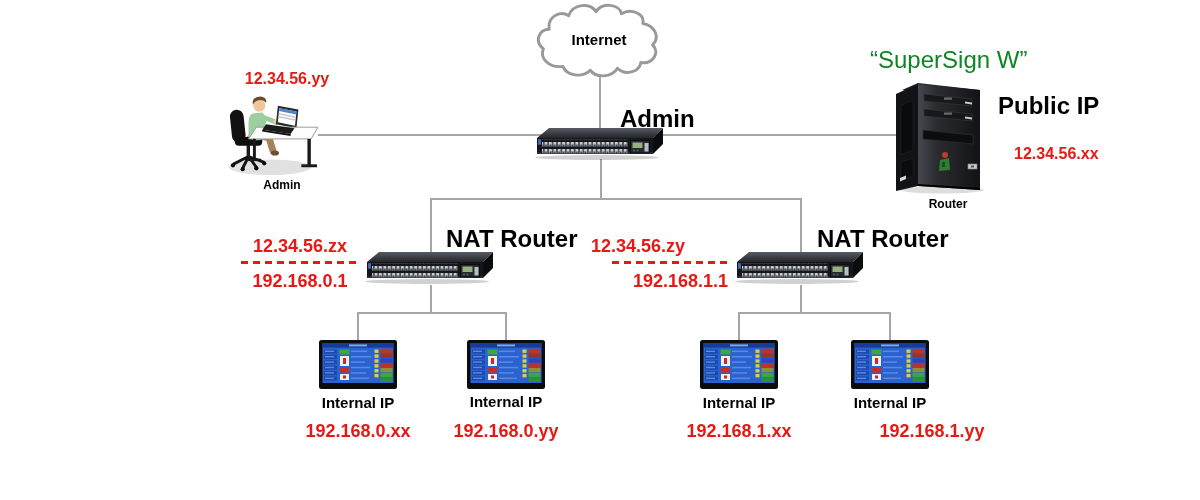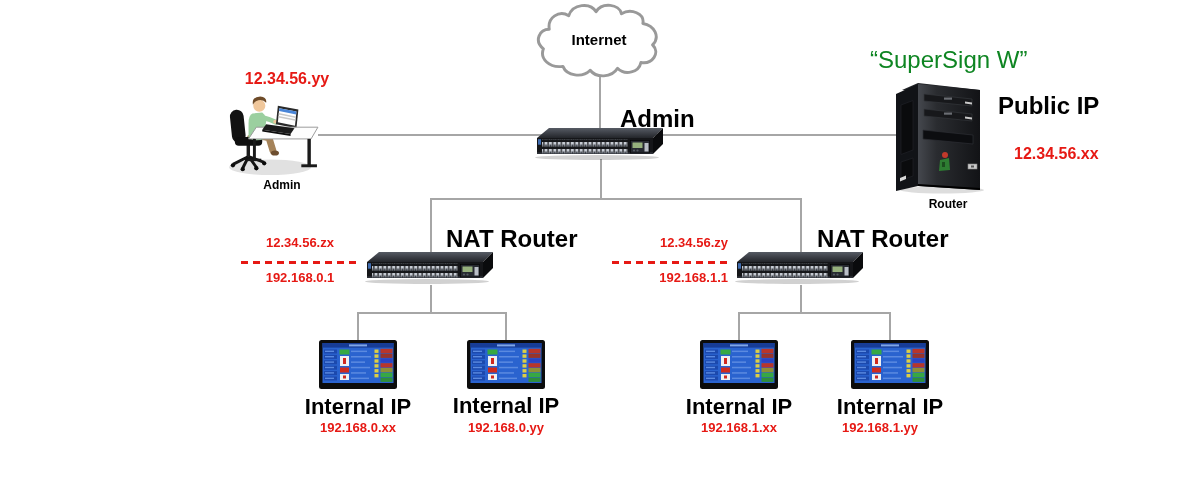--- a/index.html
+++ b/index.html
@@ -5,22 +5,22 @@
   html,body { margin:0; padding:0; background:#fff; }
   .canvas {
     position:relative; width:1200px; height:500px; background:#ffffff;
     overflow:hidden; font-family:"Liberation Sans", sans-serif;
   }
   .wires { position:absolute; left:0; top:0; width:1200px; height:500px; }
   .wires path { fill:none; stroke:var(--line-gray,#a6a6a6); stroke-width:2; }
   .dev { position:absolute; }
   .txt { position:absolute; white-space:nowrap; color:var(--label-black,#000); line-height:1.15; }
   .b   { font-weight:bold; }
-  .f18 { font-size:24px; } .f17 { font-size:22px; } .f16 { font-size:16px; }
-  .f15 { font-size:13px; } .f13 { font-size:12px; } .f11 { font-size:15px; }
+  .f18 { font-size:24px; } .f17 { font-size:15px; } .f16 { font-size:16px; }
+  .f15 { font-size:18px; } .f13 { font-size:12px; } .f11 { font-size:15px; }
   .red   { color:var(--ip-red,#e61914); font-weight:bold; }
   .green { color:var(--app-green,#0e8522); }
   .ctr { text-align:center; }
   .dash {
     position:absolute; height:3px;
     background:repeating-linear-gradient(90deg, var(--ip-red,#e61914) 0 7px, transparent 7px 12px);
   }
   .cloud-label { position:absolute; left:0; right:0; top:29px; text-align:center; }
   .defs { position:absolute; width:0; height:0; overflow:hidden; }
 </style>
@@ -208,21 +208,21 @@
   <div class="txt red f15 ctr" style="left:241px; top:236px; width:118px;">12.34.56.zx</div>
   <div class="dash" style="left:241px; top:261px; width:118px;"></div>
   <div class="txt red f15 ctr" style="left:241px; top:271px; width:118px;">192.168.0.1</div>
   <div class="dev" style="left:365px; top:251px;">
     <svg viewBox="0 0 132 34" width="132" height="34">
         <use href="#sym-switch"></use>
       </svg>
   </div>
 
   <div class="txt b f18" style="left:817px; top:225px;">NAT Router</div>
-  <div class="txt red f15 ctr" style="left:612px; top:236px; width:116px;text-align:right;">12.34.56.zy</div>
+  <div class="txt red f15 ctr" style="left:580px; top:236px; width:116px;">12.34.56.zy</div>
   <div class="dash" style="left:612px; top:261px; width:116px;"></div>
   <div class="txt red f15 ctr" style="left:612px; top:271px; width:116px;text-align:right;">192.168.1.1</div>
   <div class="dev" style="left:735px; top:251px;">
     <svg viewBox="0 0 132 34" width="132" height="34">
         <use href="#sym-switch"></use>
       </svg>
   </div>
 
   <div class="dev" style="left:319px; top:340px;">
     <svg viewBox="0 0 78 49" width="78" height="49">
@@ -247,15 +247,15 @@
   </div>
   <div class="txt b f17 ctr" style="left:679px; top:394px; width:120px;">Internal IP</div>
   <div class="txt red f15 ctr" style="left:674px; top:421px; width:130px;">192.168.1.xx</div>
 
   <div class="dev" style="left:851px; top:340px;">
     <svg viewBox="0 0 78 49" width="78" height="49">
         <use href="#sym-monitor"></use>
       </svg>
   </div>
   <div class="txt b f17 ctr" style="left:830px; top:394px; width:120px;">Internal IP</div>
-  <div class="txt red f15 ctr" style="left:815px; top:421px; width:130px;">192.168.1.yy</div>
+  <div class="txt red f15 ctr" style="left:867px; top:421px; width:130px;">192.168.1.yy</div>
 
 </div>
 
 </body></html>

